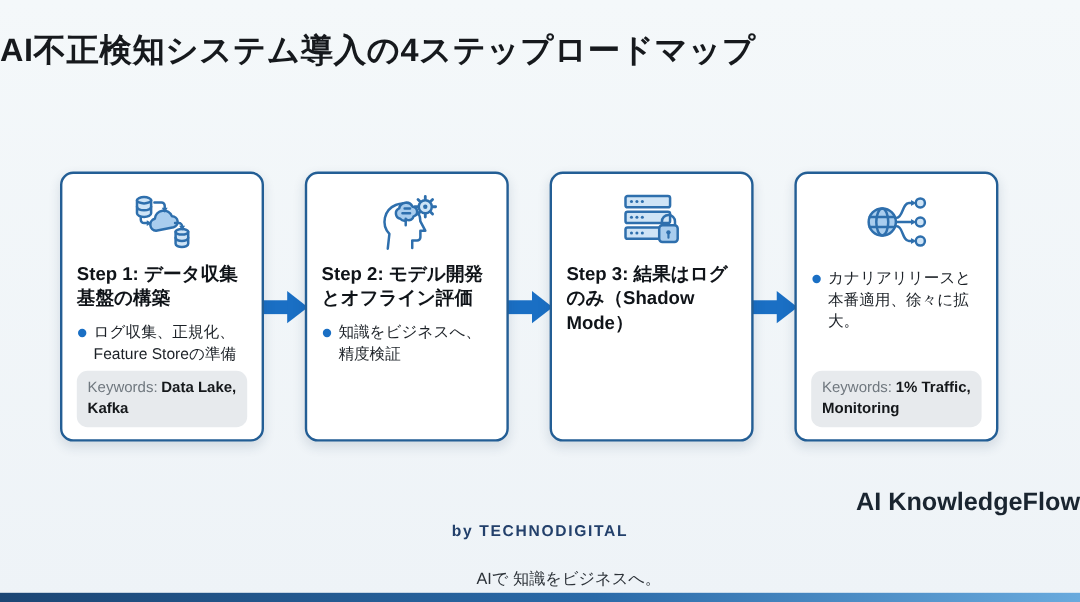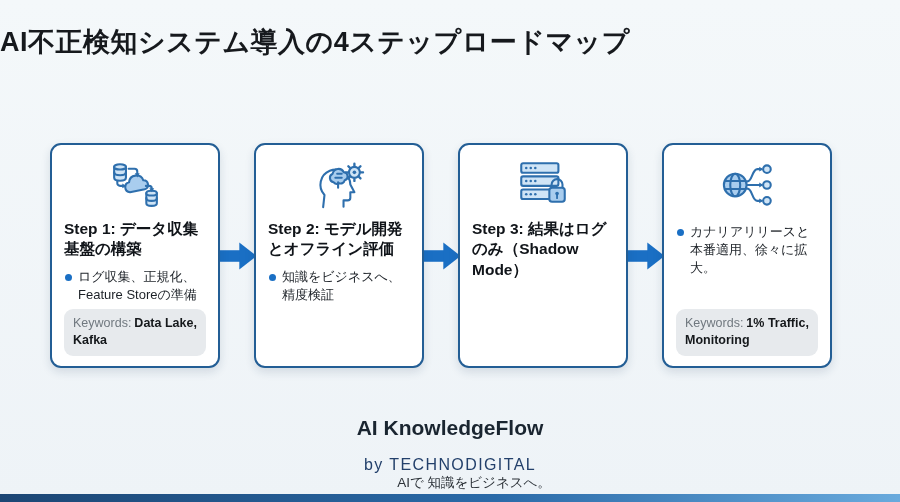--- a/index.html
+++ b/index.html
@@ -59,23 +59,23 @@
     position:relative; z-index:1;
     flex:0 0 40px; width:40px; height:40px;
     margin:0 -3px;
     display:flex; align-items:center; justify-content:center;
     align-self:center;
   }
   .arrow svg { display:block; width:50px; height:38px; }
 
   
   .footer { position:absolute; left:0; right:0; bottom:10px; text-align:center; }
-  .brand { font-size:21px; font-weight:800; color:#1a2530; }
-  .byline { font-size:16px; font-weight:400; letter-spacing:1.4px; color:#23406b; margin-top:16px; }
-  .tagline { font-size:13.5px; color:#2c3238; margin-top:0;padding-left:48px; }
+  .brand { font-size:21px; font-weight:800; color:#1a2530;text-align:right; }
+  .byline { font-size:13px; font-weight:700; letter-spacing:1.4px; color:#23406b; margin-top:4px; }
+  .tagline { font-size:13.5px; color:#2c3238; margin-top:24px;padding-left:48px; }
   .bottom-bar {
     position:absolute; left:0; right:0; bottom:0; height:8px;
     background:linear-gradient(90deg,#1c4674 0%,#2a6aa8 55%,#69aadd 100%);
   }
 
   .icon-stroke { stroke:#2e6fad; stroke-width:2.3; stroke-linecap:round; stroke-linejoin:round; }
 </style>
 </head>
 <body>
 

